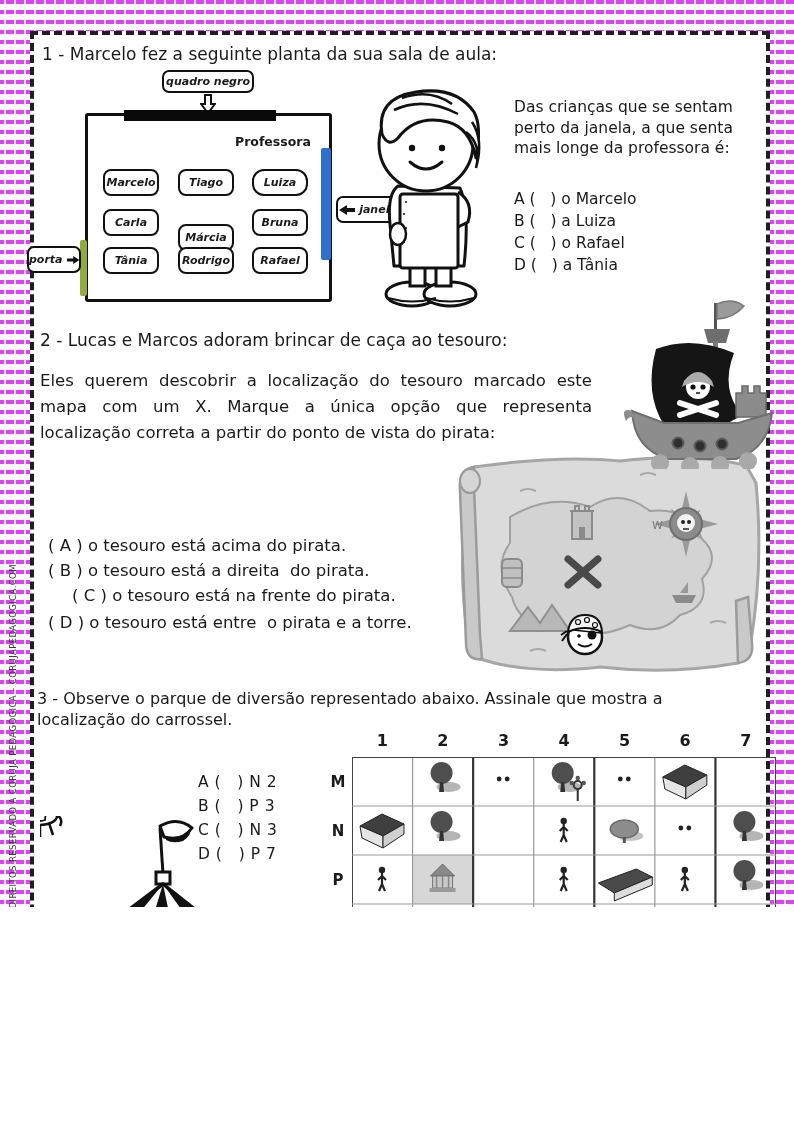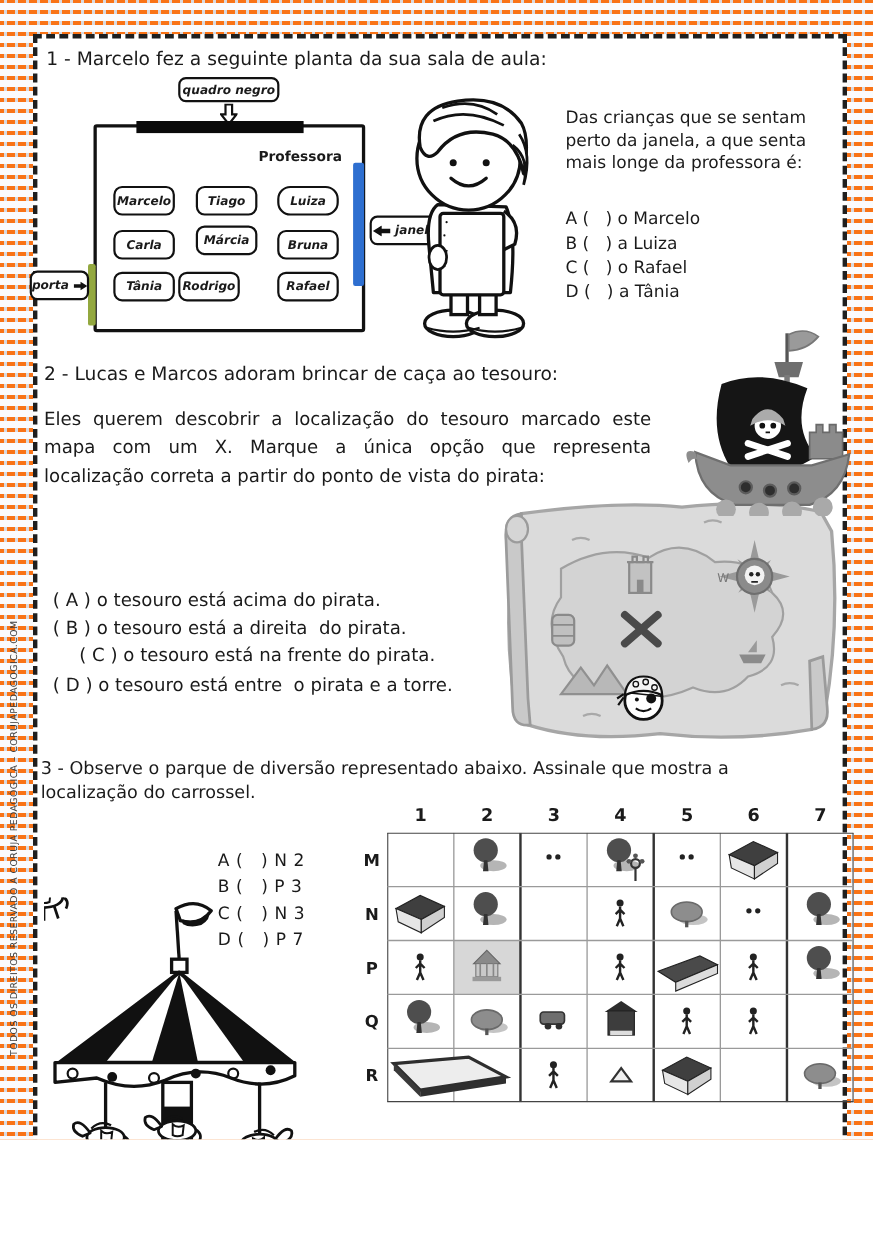--- a/index.html
+++ b/index.html
@@ -1,19 +1,19 @@
 <!DOCTYPE html>
 <html><head>
 <meta charset="utf-8">
 <style>
   * { box-sizing: border-box; margin: 0; padding: 0; }
   html,body { background:#fff; }
   .page {
-    position: relative; width: 794px; height: 1036px; overflow: hidden;
-    font-family: "DejaVu Sans", sans-serif; color: #1a1a1a; background:#f97316;
+    position: relative; width: 794px; height: 907px; overflow: hidden;
+    font-family: "DejaVu Sans", sans-serif; color: #1a1a1a; background:#d946ef;
   }
   .bg-pattern {
     position:absolute; inset:0;
     background-image:
       repeating-linear-gradient(0deg, #fbfbfc 0 3px, transparent 3px 7px, #fbfbfc 7px 10px),
       repeating-linear-gradient(90deg, transparent 0 4px, #d9d9de 4px 6px, transparent 6px 10px);
   }
   .sheet {
     position:absolute; left:30px; top:31px; width:740px; height:1049px;
     background:#fff; border:4px dashed #1f1f1f;
@@ -74,24 +74,24 @@
   <div class="abs classroom" style="left:85px; top:113px; width:247px; height:189px;"></div>
   <div class="abs blackboard" style="left:124px; top:110px; width:152px; height:11px;"></div>
   <div class="abs professora" style="left:235px; top:134px;">Professora</div>
   <div class="abs window-bar" style="left: 321px; top: 148px; width: 10px; height: 112px; background: rgb(46, 111, 208);"></div>
   <div class="abs door-bar" style="left: 80px; top: 240px; width: 7px; height: 56px; background: rgb(147, 168, 63);"></div>
 
   <div class="desk" style="left:103px; top:169px;">Marcelo</div>
   <div class="desk" style="left:178px; top:169px;">Tiago</div>
   <div class="desk" style="left:252px; top:169px;border-radius:12px;">Luiza</div>
   <div class="desk" style="left:103px; top:209px;">Carla</div>
-  <div class="desk" style="left:178px; top:205px;">Márcia</div>
+  <div class="desk" style="left:178px; top:224px;">Márcia</div>
   <div class="desk" style="left:252px; top:209px;">Bruna</div>
   <div class="desk" style="left:103px; top:247px;">Tânia</div>
-  <div class="desk" style="left:162px; top:247px;">Rodrigo</div>
+  <div class="desk" style="left:178px; top:247px;">Rodrigo</div>
   <div class="desk" style="left:252px; top:247px;">Rafael</div>
 
   <div class="abs porta-label" style="left:27px; top:246px; width:54px; height:27px;">
     <span>porta</span>
     <svg width="16" height="10" viewBox="0 0 16 10">
         <path d="M0 3h8V0l8 5-8 5V7H0z" fill="#111"></path>
       </svg>
   </div>
   <div class="abs janela-label" style="left:336px; top:196px; width:64px; height:27px;">
     <svg width="16" height="10" viewBox="0 0 16 10">

